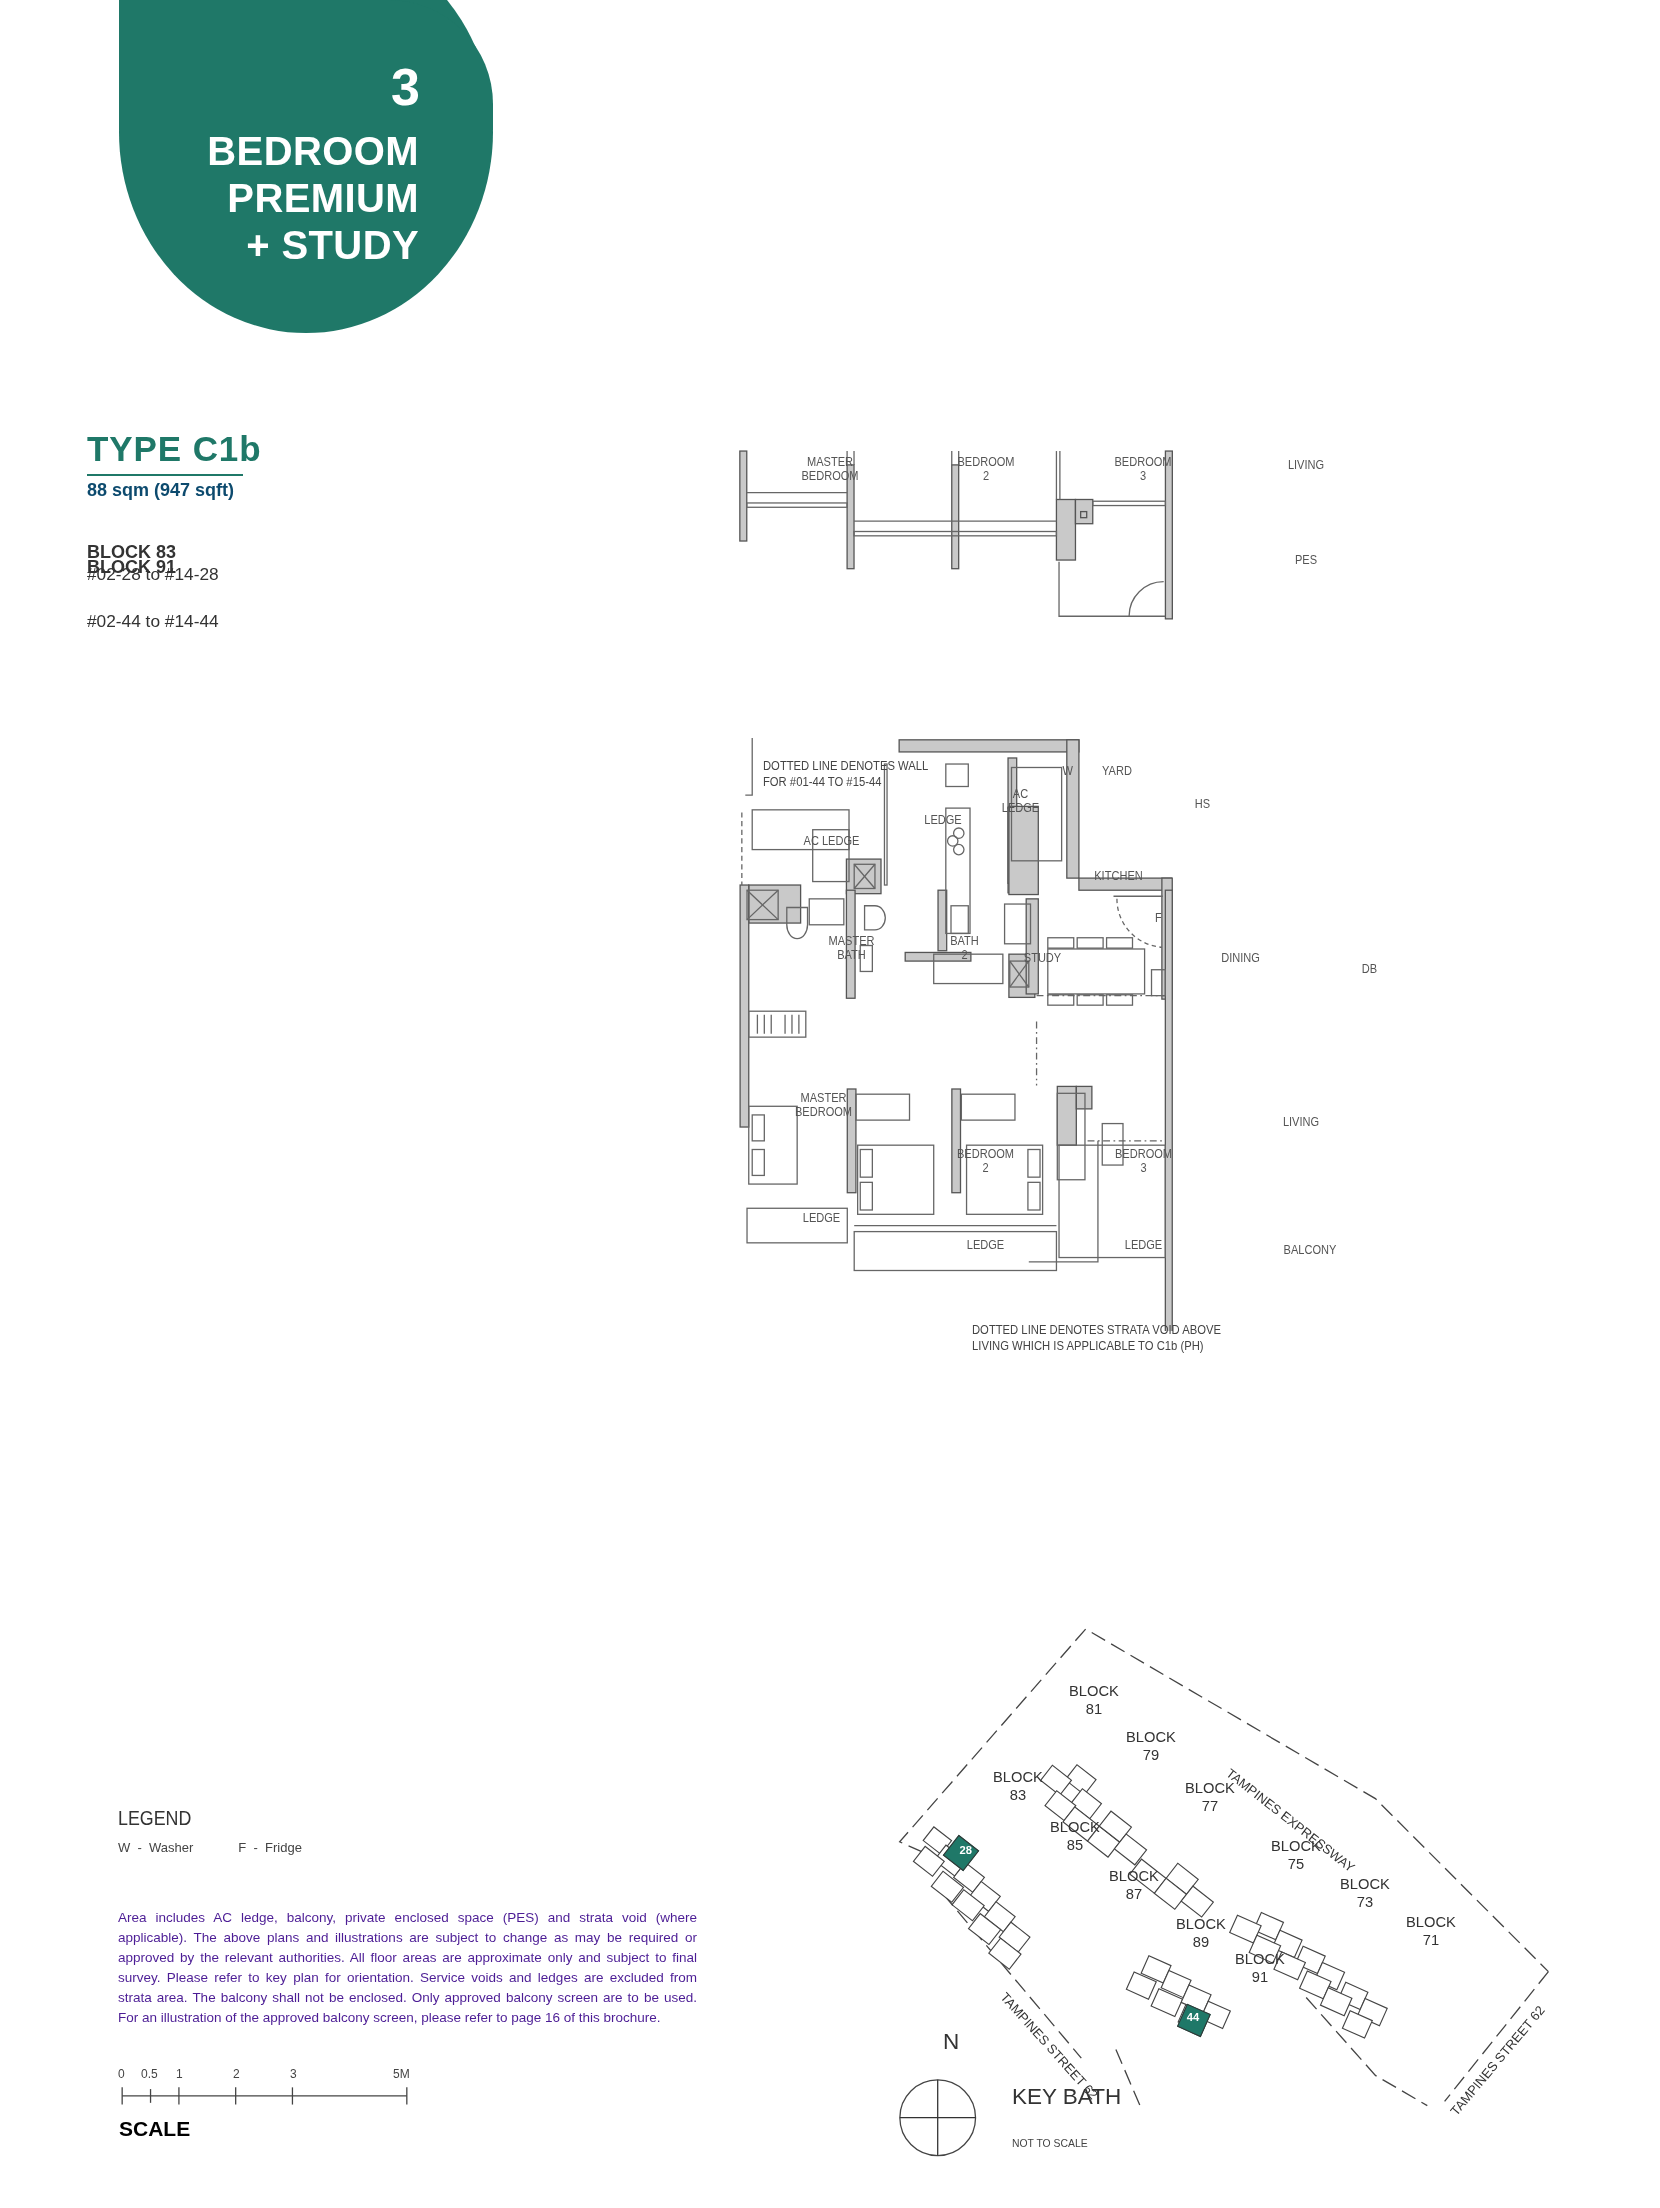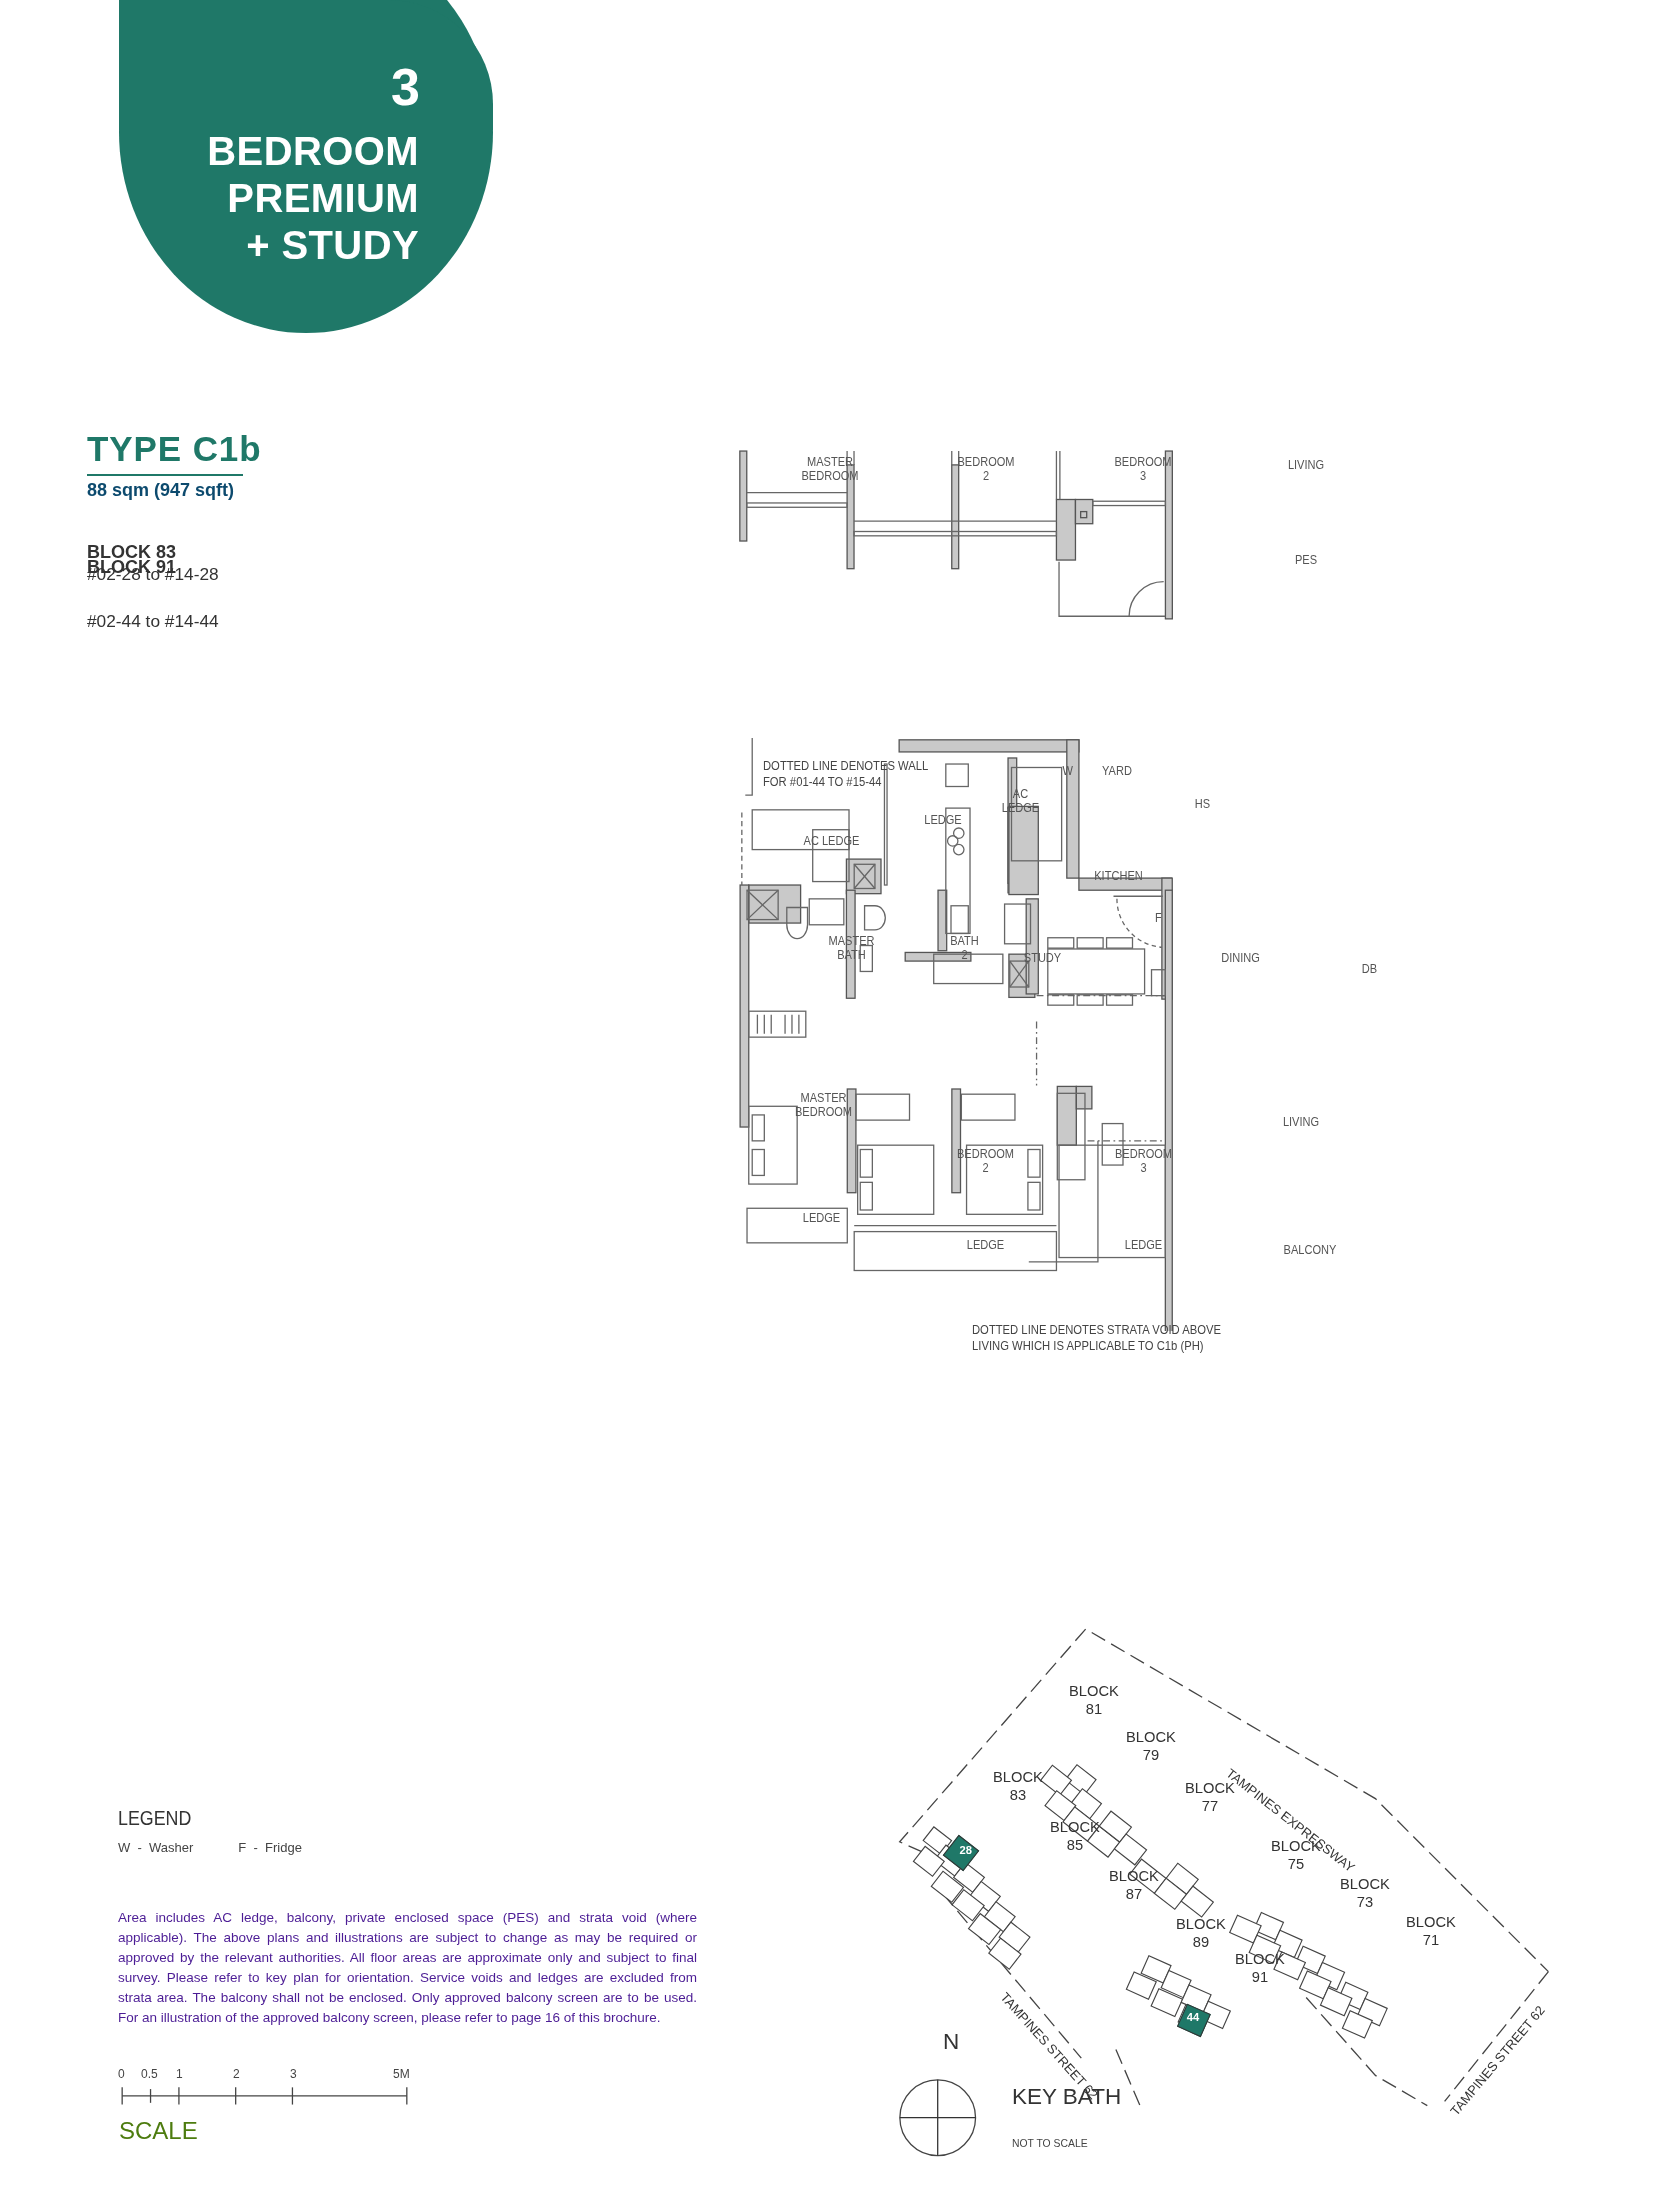--- a/index.html
+++ b/index.html
@@ -12,21 +12,21 @@
   .type-title{left:87px;top:429px;font-size:35px;font-weight:bold;color:#1f7868;letter-spacing:0.9px;}
   .type-rule{left:87px;top:474px;width:156px;height:1.7px;background:#1f7868;}
   .area{left:87px;top:480px;font-size:18px;font-weight:bold;color:#0c4a6e;}
   .blk{left:87px;font-size:17.3px;color:#333;line-height:1;}
   .blk.b{font-weight:bold;font-size:18px;}
   .plan-lbl{font-size:13px;color:#555;text-align:center;line-height:1.05;transform:scaleX(0.85);transform-origin:center;}
   .note{font-size:12.5px;color:#444;line-height:1.25;transform:scaleX(0.9);transform-origin:left;}
   .legend-title{left:118px;top:1806px;font-size:21px;color:#333;transform:scaleX(0.85);transform-origin:left;}
   .legend-items{left:118px;top:1840px;font-size:13px;color:#444;display:flex;gap:45px;}
   .disclaimer{left:118px;top:1908px;width:579px;font-size:13.5px;line-height:20px;color:#4c1d95;text-align:justify;text-align-last:left;}
-  .scale-lbl{left:119px;top:2117px;font-size:24px;color:#4d7c0f;}
+  .scale-lbl{left:119px;top:2117px;font-size:21px;color:#000000;font-weight:bold;}
   .key-title{left:1012px;top:2084px;font-size:22.5px;color:#333;}
   .key-sub{left:1012px;top:2125px;font-size:10.4px;color:#444;margin-top:13px;}
   .north{left:943px;top:2029px;font-size:22.5px;color:#333;}
 </style>
 </head>
 <body>
 
 <div class="abs badge-circle"></div>
 <div class="abs badge-top"></div>
 <div class="abs num">3</div>

